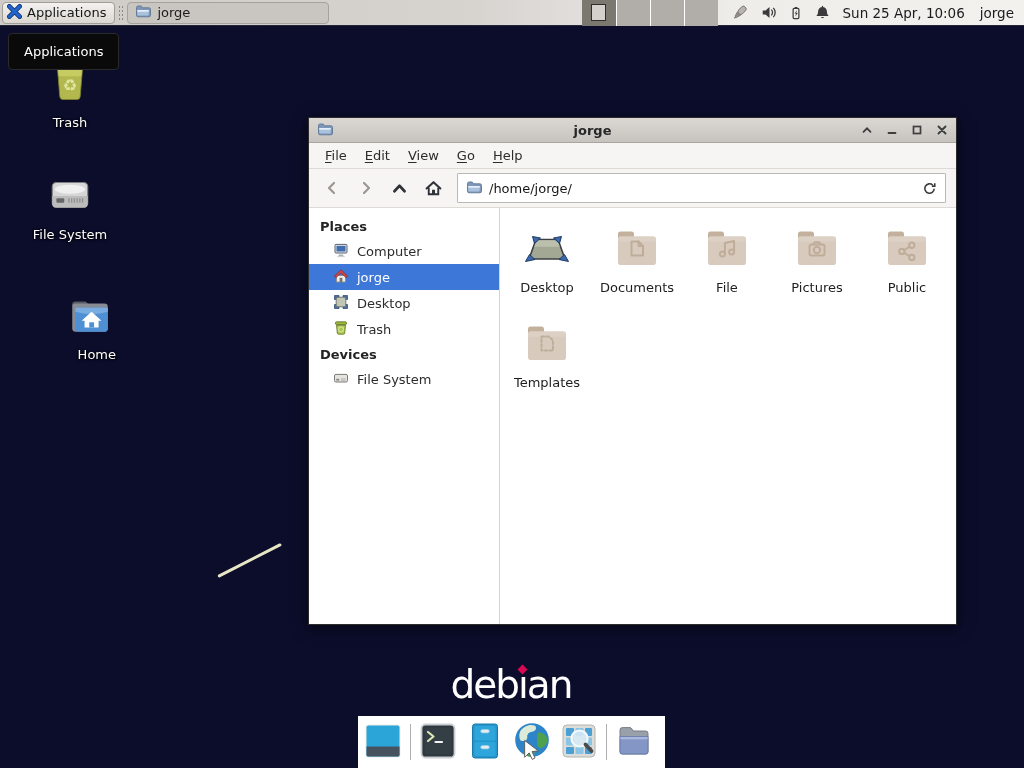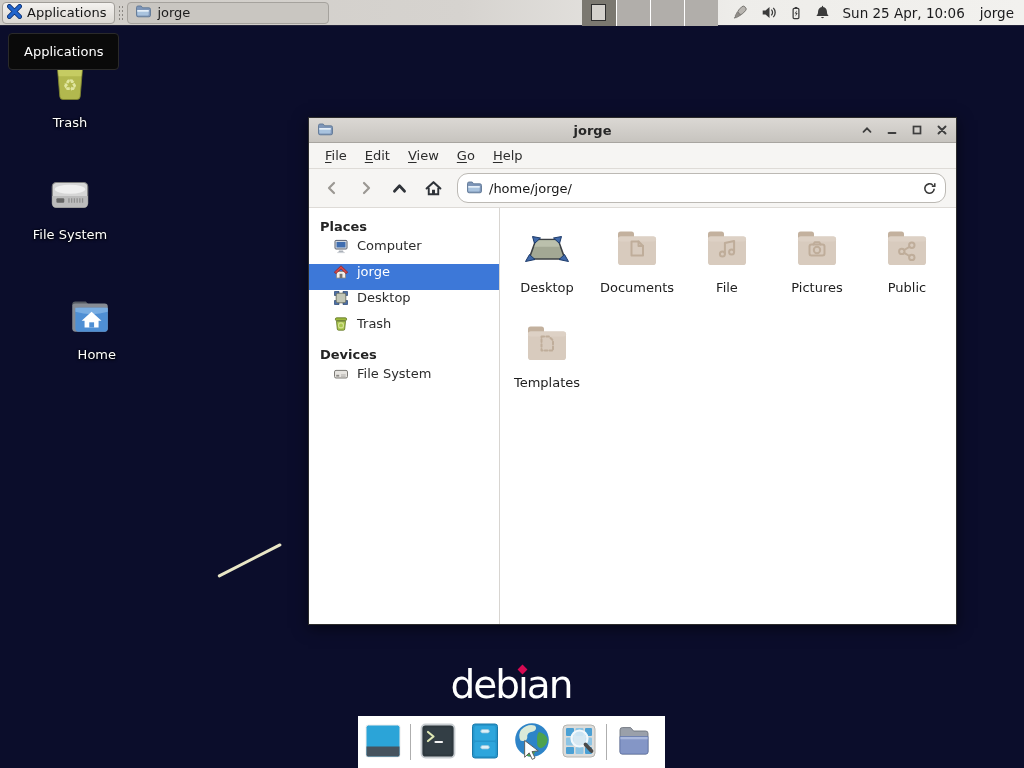--- a/index.html
+++ b/index.html
@@ -49,26 +49,26 @@
     display:flex; align-items:center; padding:0 8px; position:relative; flex:0 0 auto; }
   .titlebar .title { position:absolute; left:30px; right:110px; text-align:center; font-weight:bold; color:#262626; }
   .tb-buttons { margin-left:auto; display:flex; gap:13px; align-items:center; }
   .tb-buttons span { display:flex; }
   .menubar { height:26px; background:#f6f5f3; border-bottom:1px solid #dedbd7; display:flex; align-items:center; padding:0 7px; flex:0 0 auto; }
   .menu-item { padding:3px 9px; color:#2c2c2c; }
   .mn { text-decoration:underline; text-underline-offset:2px; }
   .fm-toolbar { height:39px; background:#f6f5f3; border-bottom:1px solid #dedbd7; display:flex; align-items:center; padding:0 7px; gap:3px; flex:0 0 auto; }
   .nav-btn { width:31px; height:30px; display:flex; align-items:center; justify-content:center; border-radius:3px; }
   .path-entry { flex:1; height:30px; margin-left:5px; margin-right:3px; background:#fff; border:1px solid #bcb9b4;
-    border-radius:11px; display:flex; align-items:center; gap:7px; padding:1px 8px; color:#161616; }
+    border-radius:1px; display:flex; align-items:center; gap:7px; padding:1px 8px; color:#161616; }
   .path-entry .reload { margin-left:auto; display:flex; }
   .fm-body { flex:1; display:flex; min-height:0; }
   .sidebar { width:191px; background:#fff; border-right:1px solid #d8d5d1; padding-top:6px; }
   .side-header { height:24px; display:flex; align-items:center; padding-left:11px; font-weight:bold; color:#242424; }
-  .side-item { height:26px; display:flex; align-items:flex-start; gap:8px; padding-left:24px; color:#2c2c2c; }
+  .side-item { height:26px; display:flex; align-items:center; gap:8px; padding-left:24px; color:#2c2c2c; }
   .side-item.selected { background:#3d78d8; color:#fff; }
   .side-item svg { flex:0 0 auto; }
   .fileview { flex:1; background:#fff; padding:16px 0 0 2px; overflow:hidden; }
   .file-grid { display:grid; grid-template-columns:repeat(5,90px); row-gap:24px; }
   .file-item { width:90px; display:flex; flex-direction:column; align-items:center; }
   .file-item .lbl { margin-top:5px; color:#1e1e1e; }
   .statusbar { height:26px; background:#f2f1ef; border-top:1px solid #d8d5d1; display:flex; align-items:center;
     padding:0 12px; color:#3a3c3e; flex:0 0 auto; }
 
   

